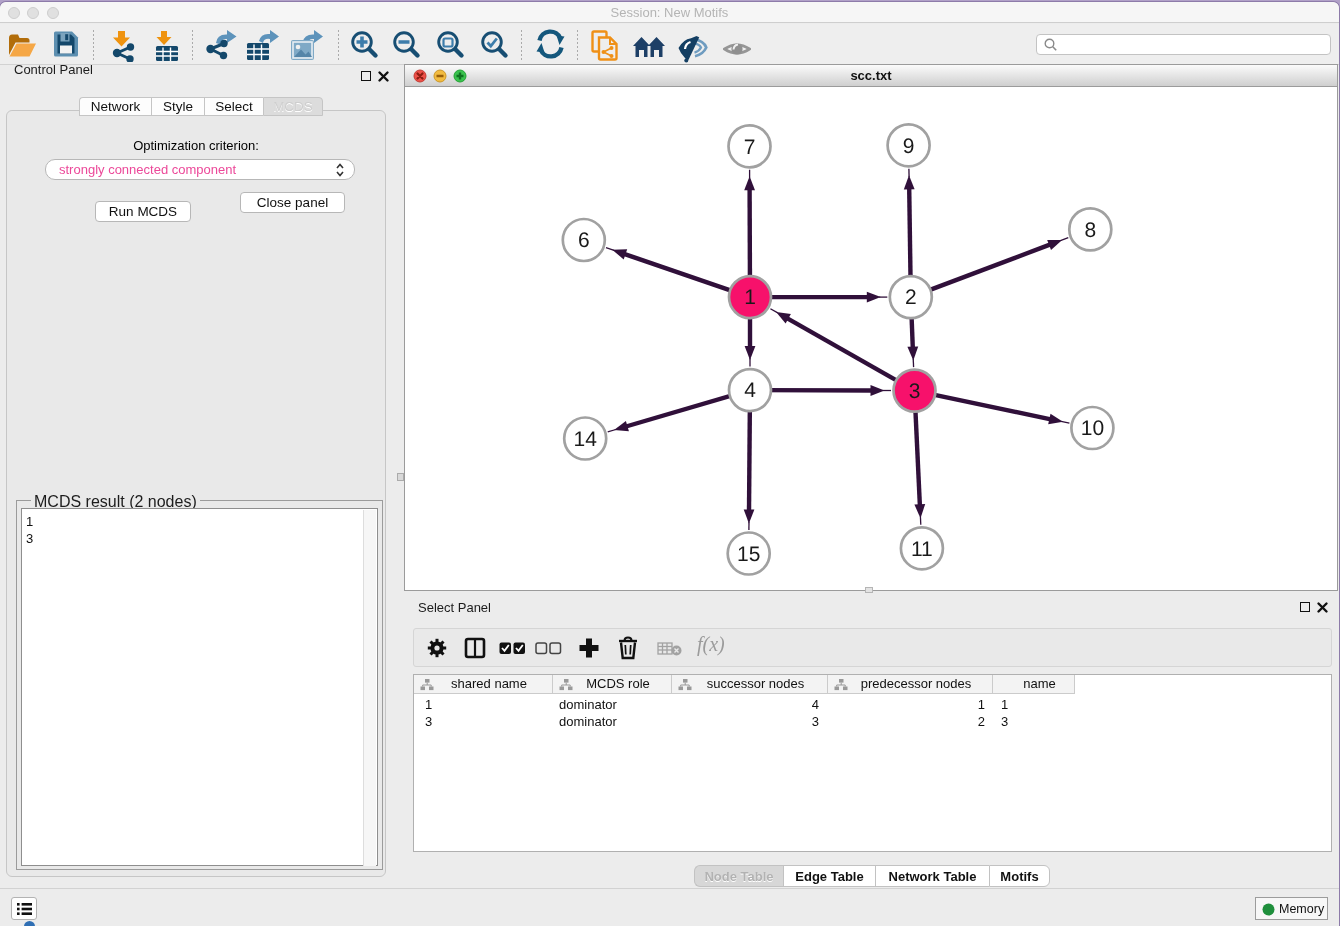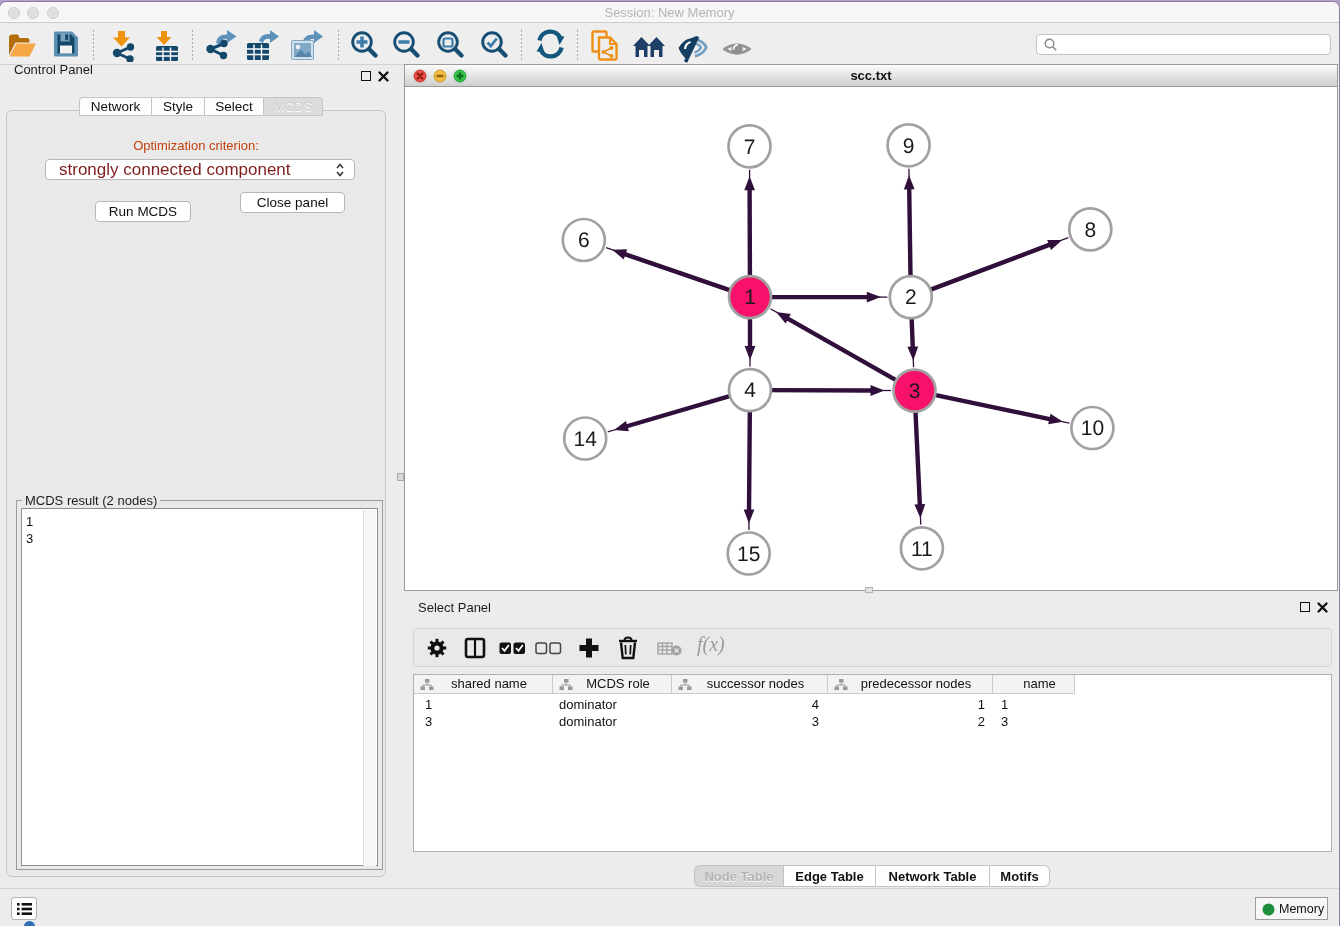--- a/index.html
+++ b/index.html
@@ -19,25 +19,25 @@
 
 #cp-title { position:absolute; left:14px; top:60px; font-size:13px; color:#1c1c1c; }
 .tabrow { position:absolute; display:flex; z-index:3; }
 .float-ic { position:absolute; width:10px; height:10px; border:1.6px solid #111; background:transparent; }
 .close-ic { position:absolute; }
 .tab { height:19px; font-size:13.5px; color:#111; background:#fdfdfd; border:1px solid #c5c5c5; border-right:none; text-align:center; line-height:18px; }
 .tab.first { border-radius:4px 0 0 0; }
 .tab.last { border-radius:0 4px 0 0; border-right:1px solid #c5c5c5; }
 .tab.sel { background:#dcdcdc; color:#cecece; text-shadow:0 1px 0 #fff; }
 #cp-panel { position:absolute; left:6px; top:108px; width:380px; height:767px; background:#e9e9e9; border:1px solid #c6c6c6; border-radius:6px; }
-#opt-label { position:absolute; left:0; top:27px; width:100%; text-align:center; font-size:13px; color:#c2410c; }
-#dropdown { position:absolute; left:38px; top:48px; width:310px; height:21px; background:#fff; border:1px solid #b7b7b7; border-radius:4px; font-size:17px; color:#7f1d1d; line-height:19px; padding-left:13px; }
+#opt-label { position:absolute; left:0; top:27px; width:100%; text-align:center; font-size:13px; color:#000000; }
+#dropdown { position:absolute; left:38px; top:48px; width:310px; height:21px; background:#fff; border:1px solid #b7b7b7; border-radius:10px; font-size:13px; color:#ec4899; line-height:19px; padding-left:13px; }
 .btn { position:absolute; top:81px; height:21px; background:#fff; border:1px solid #b7b7b7; border-radius:4px; font-size:13.5px; color:#111; text-align:center; line-height:19px; }
 #groupbox { position:absolute; left:9px; top:389px; width:367px; height:370px; border:1px solid #9b9b9b; }
-#groupbox-label { position:absolute; left:5px; top:-8px; background:#e9e9e9; padding:0 3px; font-size:13px; color:#1c1c1c; }
+#groupbox-label { position:absolute; left:14px; top:-8px; background:#e9e9e9; padding:0 3px; font-size:16px; color:#1c1c1c; }
 #mcds-list { position:absolute; left:4px; top:7px; width:357px; height:358px; background:#fff; border:1px solid #8e8e8e; font-size:13px; color:#111; line-height:17px; padding:4px 0 0 4px; }
 #mcds-scroll { position:absolute; right:1px; top:1px; width:13px; height:356px; background:#f6f6f6; border-left:1px solid #ddd; }
 
 #netwin { position:absolute; left:404px; top:62px; width:934px; height:527px; border:1px solid #9b9b9b; background:#fff; }
 #net-titlebar { position:absolute; left:0; top:0; width:932px; height:22px; background:linear-gradient(#fbfbfb,#cfcfcf); border-bottom:1px solid #9b9b9b; }
 #net-title { position:absolute; top:3px; left:0; width:100%; text-align:center; font-size:13px; font-weight:bold; color:#111; }
 
 #tp-title { position:absolute; left:418px; top:598px; font-size:13px; color:#1c1c1c; }
 #tp-toolbar { position:absolute; left:413px; top:626px; width:919px; height:39px; background:#e9e9e9; border:1px solid #d5d5d5; border-radius:3px; }
 #tablebox { position:absolute; left:413px; top:672px; width:919px; height:178px; background:#fff; border:1px solid #b0b0b0; }
@@ -55,21 +55,21 @@
 #sb-btn { position:absolute; left:11px; top:8px; width:26px; height:23px; background:#fff; border:1px solid #b3b3b3; border-radius:3px; }
 #mem-btn { position:absolute; left:1255px; top:8px; width:73px; height:23px; background:#f7f7f7; border:1px solid #9c9c9c; font-size:12.5px; color:#111; }
 </style>
 </head>
 <body>
 <div id="win">
   <div id="titlebar">
     <div class="tl" style="left:8px;"></div>
     <div class="tl" style="left:27px;"></div>
     <div class="tl" style="left:47px;"></div>
-    <div id="title-text">Session: New Memory</div>
+    <div id="title-text">Session: New Motifs</div>
   </div>
   <div id="toolbar">
     <svg class="ticon" style="left:6px;" width="33" height="32" viewBox="0 0 33 32">
       <path d="M3 9 Q3 5.5 6 5.5 L12 5.5 L13.5 9 L21 9 Q23.5 9 23.5 11.5 L23.5 13.5 L9.5 13.5 L3 26 Z" fill="#b26d0a"></path>
       <path d="M3.5 27.5 L10.5 14.5 L30 14.5 L23.5 27.5 Z" fill="#f5a746"></path>
     </svg>
     <svg class="ticon" style="left:52px;" width="28" height="30" viewBox="0 0 28 30">
       <path d="M2 4 Q2 2.5 3.5 2.5 L20 2.5 L26 8.5 L26 26 Q26 27.5 24.5 27.5 L3.5 27.5 Q2 27.5 2 26 Z" fill="#5d8fb0"></path>
       <path d="M5.5 5.5 L19 5.5 L22.5 9 L22.5 24.5 L5.5 24.5 Z" fill="#14486b"></path>
       <rect x="8.5" y="4" width="9" height="8.5" fill="#7ba3bd"></rect>

